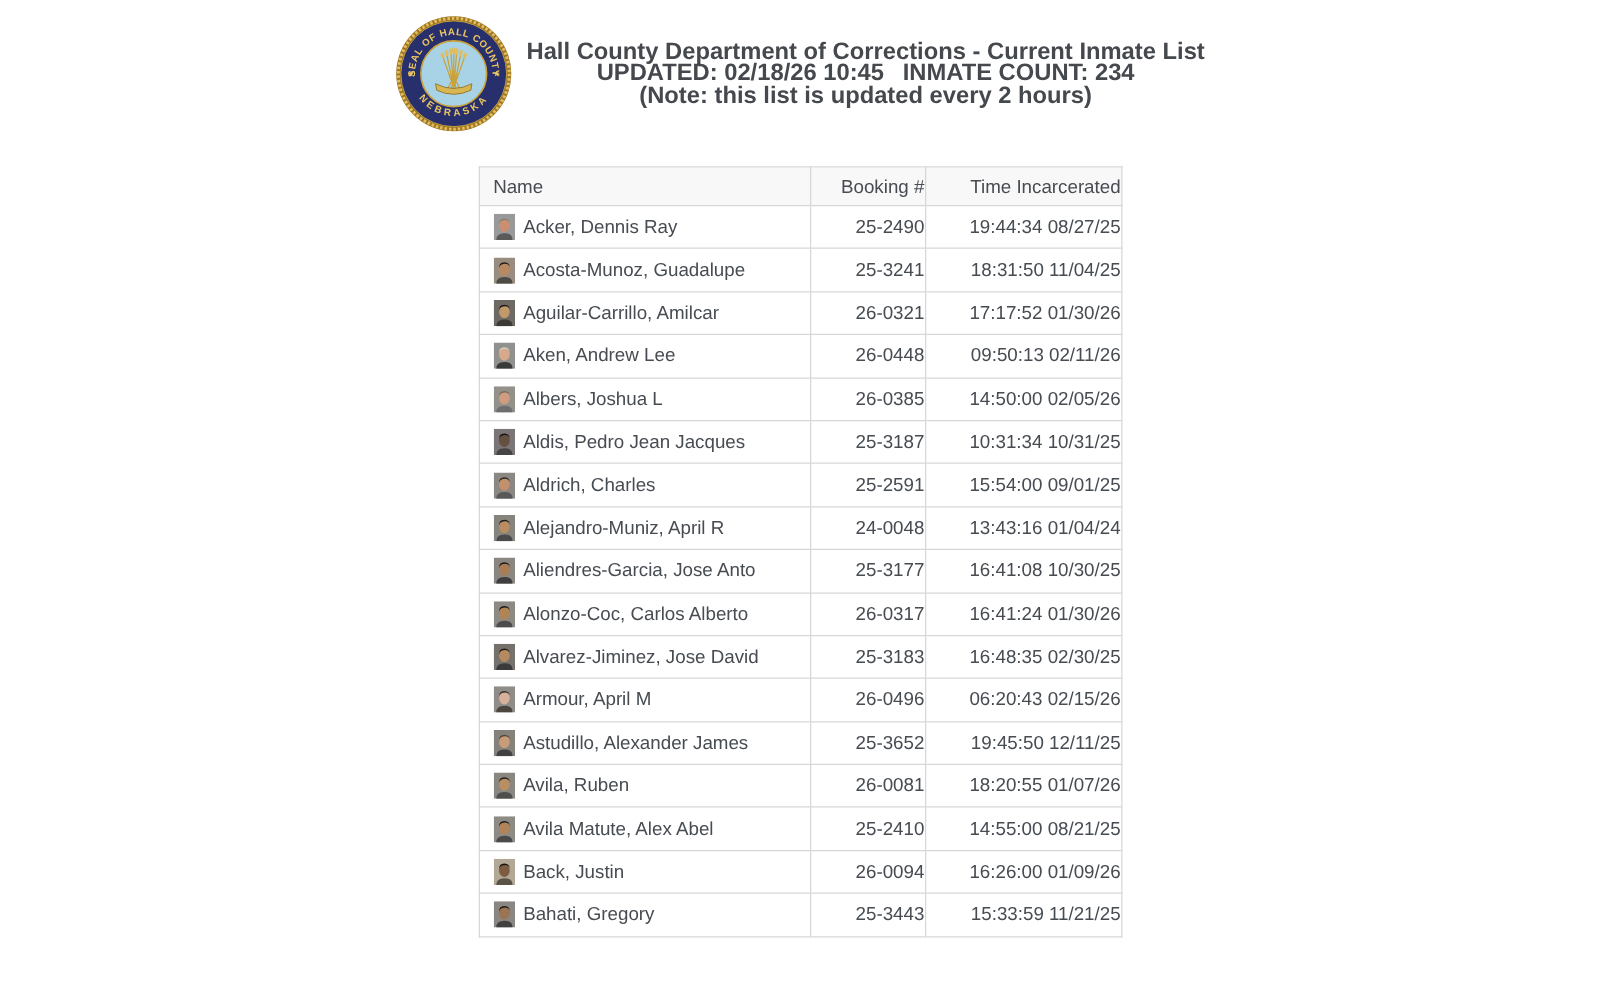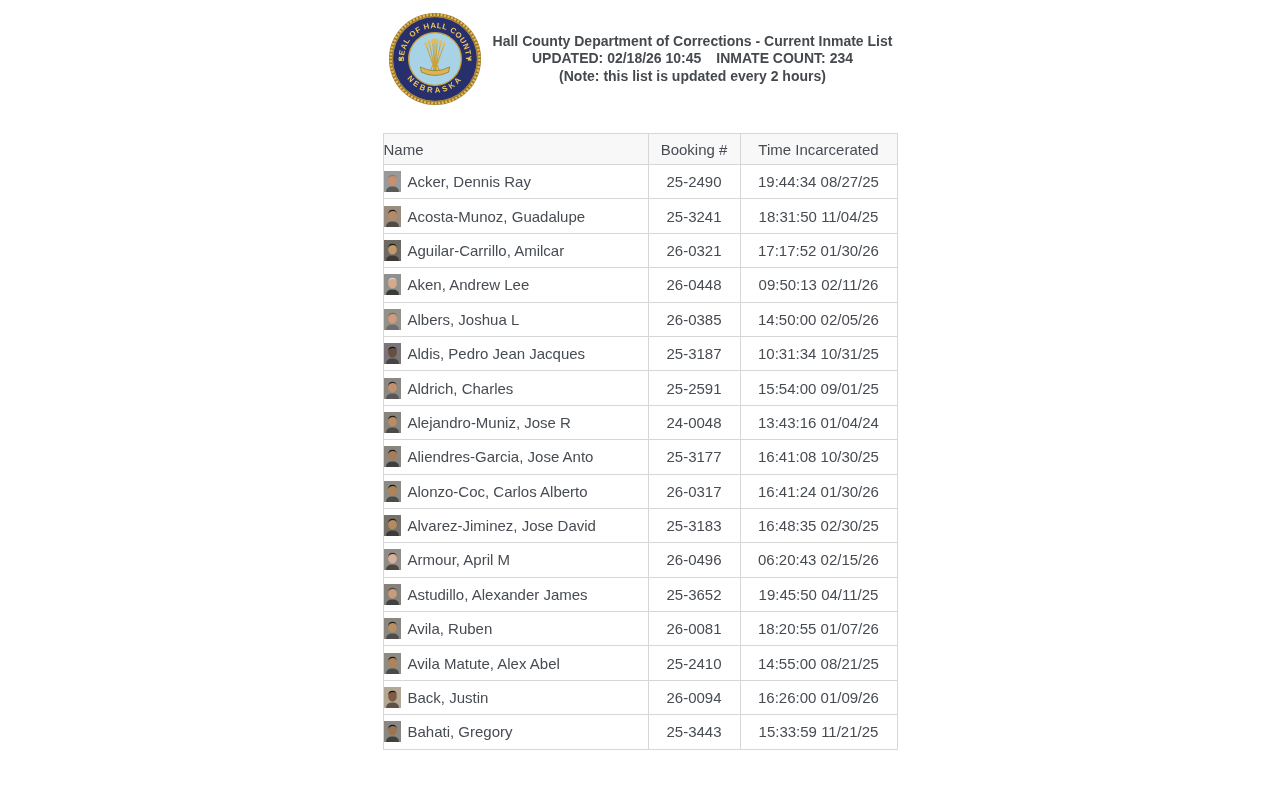--- a/index.html
+++ b/index.html
@@ -21,21 +21,21 @@
   .seal { display: block; }
   .seal-arc-text {
     font-family: "Liberation Sans", sans-serif;
     font-weight: bold;
     fill: var(--gold-text, #ecc65e);
   }
   .header-text {
     text-align: center;
     color: var(--header-text, #45494e);
     font-weight: bold;
-    font-size: 14px;
+    font-size: 19px;
     line-height: 17.5px;
   }
   .updated-gap { display: inline-block; width: 15px; }
 
   table.inmate-table {
     border-collapse: collapse;
     table-layout: fixed;
     width: 514px;
     margin: 27px auto 0 auto;
     font-size: 15px;
@@ -46,22 +46,22 @@
     overflow: hidden;
     white-space: nowrap;
   }
   .inmate-table th {
     background: var(--header-bg, #f8f8f8);
     font-weight: normal;
     height: 28px;
     font-size: 15px;
   }
   .inmate-table td { height: 31.4px; }
-  .c-name { text-align: left; padding-left: 0; }
-  .c-book, .c-time { text-align: center; padding-left: 0; padding-right: 0; }
+  .c-name { text-align: left; padding-left: 11px; }
+  .c-book, .c-time { text-align: right; padding-left: 0; padding-right: 0; }
   .mug {
     display: inline-block;
     width: 17px;
     height: 21px;
     vertical-align: middle;
     margin-right: 7px;
   }
   .mug svg { display: block; }
   .name-text { vertical-align: middle; }
 </style>
@@ -195,21 +195,21 @@
             </svg></span><span class="name-text">Aldrich, Charles</span></td>
         <td class="c-book">25-2591</td>
         <td class="c-time">15:54:00 09/01/25</td>
       </tr>
       <tr>
         <td class="c-name"><span class="mug"><svg width="17" height="21" viewBox="0 0 17 21">
               <rect width="17" height="21" fill="#87837d"></rect>
               <path d="M2 21 Q2 15.5 8.5 15.5 Q15 15.5 15 21 Z" fill="#4a4a4a"></path>
               <ellipse cx="8.5" cy="9.4" rx="4.3" ry="5.2" fill="#b98c62"></ellipse>
               <path d="M4.2 8.7 Q4 3.8 8.5 3.8 Q13 3.8 12.8 8.7 Q12.9 6.3 11.4 5.5 Q8.9 4.5 5.9 5.7 Q4.3 6.5 4.2 8.7 Z" fill="#211c17"></path>
-            </svg></span><span class="name-text">Alejandro-Muniz, Jose R</span></td>
+            </svg></span><span class="name-text">Alejandro-Muniz, April R</span></td>
         <td class="c-book">24-0048</td>
         <td class="c-time">13:43:16 01/04/24</td>
       </tr>
       <tr>
         <td class="c-name"><span class="mug"><svg width="17" height="21" viewBox="0 0 17 21">
               <rect width="17" height="21" fill="#8b8680"></rect>
               <path d="M2 21 Q2 15.5 8.5 15.5 Q15 15.5 15 21 Z" fill="#3f3f3f"></path>
               <ellipse cx="8.5" cy="9.4" rx="4.3" ry="5.2" fill="#a87d56"></ellipse>
               <path d="M4.2 8.7 Q4 3.8 8.5 3.8 Q13 3.8 12.8 8.7 Q12.9 6.3 11.4 5.5 Q8.9 4.5 5.9 5.7 Q4.3 6.5 4.2 8.7 Z" fill="#1e1a15"></path>
             </svg></span><span class="name-text">Aliendres-Garcia, Jose Anto</span></td>
@@ -247,21 +247,21 @@
         <td class="c-time">06:20:43 02/15/26</td>
       </tr>
       <tr>
         <td class="c-name"><span class="mug"><svg width="17" height="21" viewBox="0 0 17 21">
               <rect width="17" height="21" fill="#85827c"></rect>
               <path d="M2 21 Q2 15.5 8.5 15.5 Q15 15.5 15 21 Z" fill="#414141"></path>
               <ellipse cx="8.5" cy="9.4" rx="4.3" ry="5.2" fill="#c99c79"></ellipse>
               <path d="M4.2 8.7 Q4 3.8 8.5 3.8 Q13 3.8 12.8 8.7 Q12.9 6.3 11.4 5.5 Q8.9 4.5 5.9 5.7 Q4.3 6.5 4.2 8.7 Z" fill="#54473c"></path>
             </svg></span><span class="name-text">Astudillo, Alexander James</span></td>
         <td class="c-book">25-3652</td>
-        <td class="c-time">19:45:50 04/11/25</td>
+        <td class="c-time">19:45:50 12/11/25</td>
       </tr>
       <tr>
         <td class="c-name"><span class="mug"><svg width="17" height="21" viewBox="0 0 17 21">
               <rect width="17" height="21" fill="#8a8680"></rect>
               <path d="M2 21 Q2 15.5 8.5 15.5 Q15 15.5 15 21 Z" fill="#4e4e4e"></path>
               <ellipse cx="8.5" cy="9.4" rx="4.3" ry="5.2" fill="#b98e63"></ellipse>
               <path d="M4.2 8.7 Q4 3.8 8.5 3.8 Q13 3.8 12.8 8.7 Q12.9 6.3 11.4 5.5 Q8.9 4.5 5.9 5.7 Q4.3 6.5 4.2 8.7 Z" fill="#251f19"></path>
             </svg></span><span class="name-text">Avila, Ruben</span></td>
         <td class="c-book">26-0081</td>
         <td class="c-time">18:20:55 01/07/26</td>

